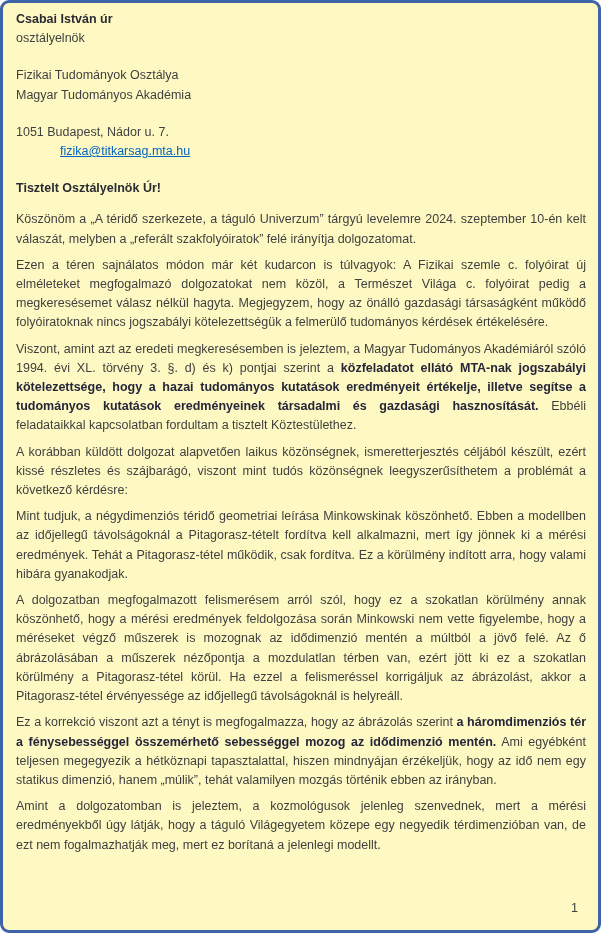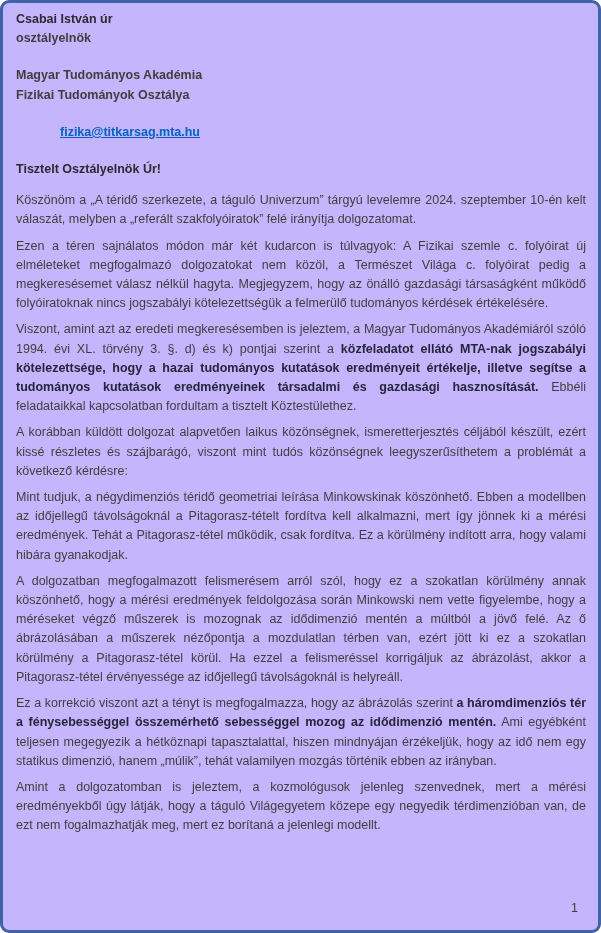--- a/index.html
+++ b/index.html
@@ -6,30 +6,30 @@
     margin: 0;
     padding: 0;
     background: #ffffff;
     font-family: "Liberation Sans", "DejaVu Sans", sans-serif;
   }
   .page {
     position: relative;
     width: 601px;
     height: 933px;
     box-sizing: border-box;
-    background: #c4b5fd;
+    background: #fef9c3;
     border: 3px solid #3e63a6;
     border-radius: 9px;
     padding: 7px 12px 0 13px;
     overflow: hidden;
     color: #3f3f3f;
     font-size: 12.5px;
     line-height: 19.2px;
   }
-  .line { white-space: nowrap; font-weight: bold; }
+  .line { white-space: nowrap; }
   .bold { font-weight: bold; color: #2a2a33; }
   .group { margin-top: 18px; }
   .email {
     color: #0563c1;
     text-decoration: underline;
     cursor: pointer;
     margin-left: 44px;
   }
   .body-paras p {
     margin: 7px 0 0 0;
@@ -48,25 +48,26 @@
 </head>
 <body>
 
 <div class="page">
 
   <div>
     <div class="line bold">Csabai István úr</div>
     <div class="line">osztályelnök</div>
 
     <div class="group">
+      <div class="line">Fizikai Tudományok Osztálya</div>
       <div class="line">Magyar Tudományos Akadémia</div>
-      <div class="line">Fizikai Tudományok Osztálya</div>
     </div>
 
     <div class="group">
+      <div class="line">1051 Budapest, Nádor u. 7.</div>
       <div class="line"><span class="email">fizika@titkarsag.mta.hu</span></div>
     </div>
 
     <div class="group">
       <div class="line bold">Tisztelt Osztályelnök Úr!</div>
     </div>
   </div>
 
   <div class="body-paras">
       <p><span>Köszönöm a „A téridő szerkezete, a táguló Univerzum” tárgyú levelemre 2024. szeptember 10-én kelt válaszát, melyben a „referált szakfolyóiratok” felé irányítja dolgozatomat.</span></p>

